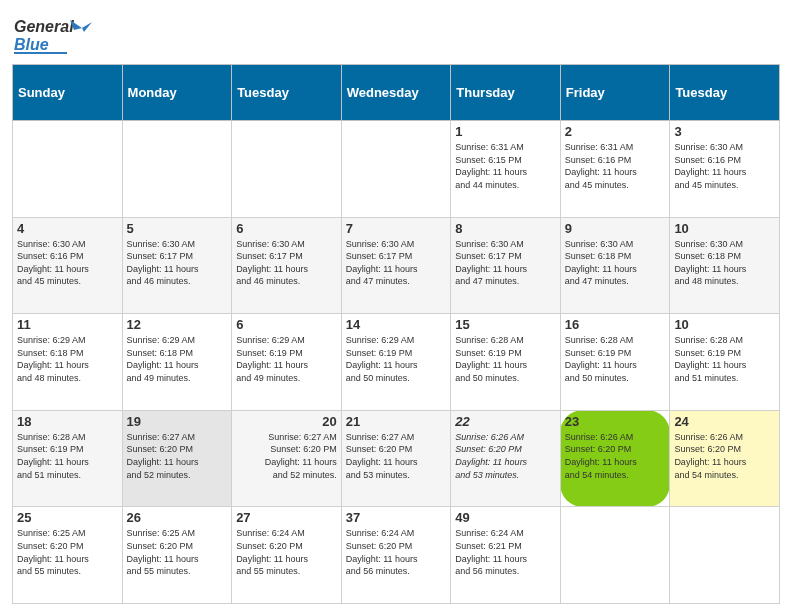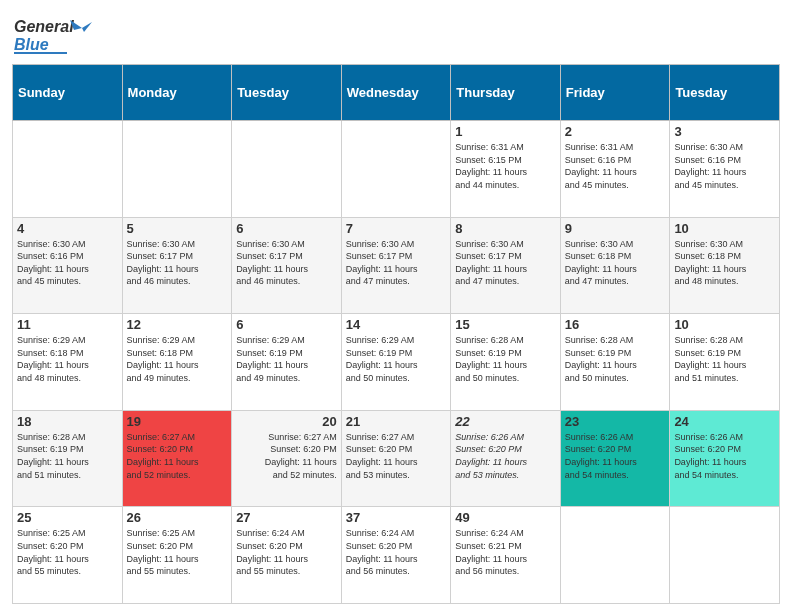--- a/index.html
+++ b/index.html
@@ -254,21 +254,21 @@
           </td>
         </tr>
         <tr>
           <td style="background: rgb(245, 245, 245); margin-top: 46px;">
             <span class="day-number">18</span>
             <div class="day-info" style="white-space: pre-line;">Sunrise: 6:28 AM
 Sunset: 6:19 PM
 Daylight: 11 hours
 and 51 minutes.</div>
           </td>
-          <td style="background: #ef4444;">
+          <td style="background: #e5e5e5;">
             <span class="day-number">19</span>
             <div class="day-info" style="white-space: pre-line;">Sunrise: 6:27 AM
 Sunset: 6:20 PM
 Daylight: 11 hours
 and 52 minutes.</div>
           </td>
           <td style="background: rgb(245, 245, 245); text-align: right;">
             <span class="day-number">20</span>
             <div class="day-info" style="white-space: pre-line;">Sunrise: 6:27 AM
 Sunset: 6:20 PM
@@ -282,28 +282,28 @@
 Daylight: 11 hours
 and 53 minutes.</div>
           </td>
           <td style="background: rgb(245, 245, 245); font-style: italic;">
             <span class="day-number">22</span>
             <div class="day-info" style="white-space: pre-line;">Sunrise: 6:26 AM
 Sunset: 6:20 PM
 Daylight: 11 hours
 and 53 minutes.</div>
           </td>
-          <td style="background: #14b8a6;">
+          <td style="background: #84cc16; border-radius: 23px;">
             <span class="day-number">23</span>
             <div class="day-info" style="white-space: pre-line;">Sunrise: 6:26 AM
 Sunset: 6:20 PM
 Daylight: 11 hours
 and 54 minutes.</div>
           </td>
-          <td style="background: #5eead4;">
+          <td style="background: #fef9c3;">
             <span class="day-number">24</span>
             <div class="day-info" style="white-space: pre-line;">Sunrise: 6:26 AM
 Sunset: 6:20 PM
 Daylight: 11 hours
 and 54 minutes.</div>
           </td>
         </tr>
         <tr>
           <td>
             <span class="day-number">25</span>

